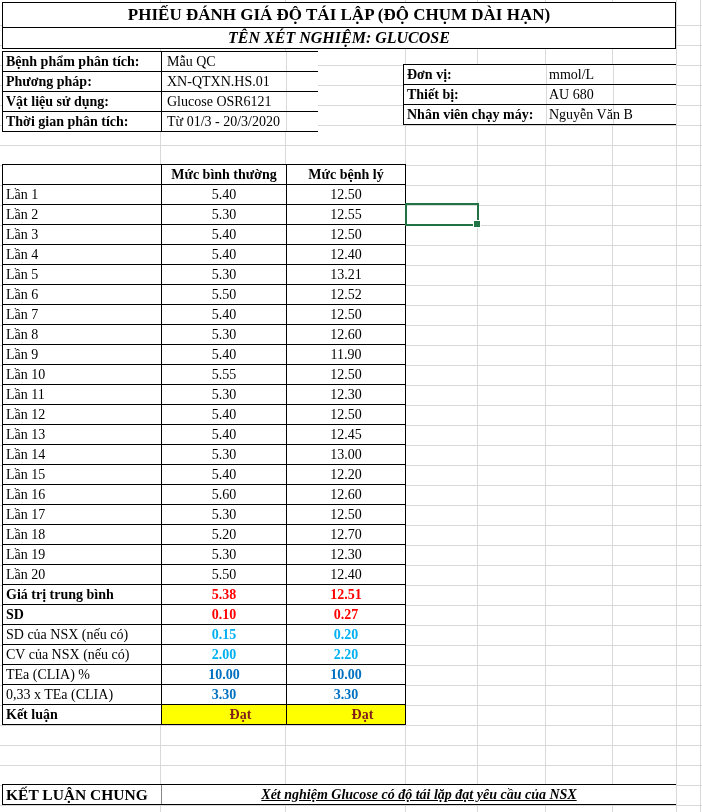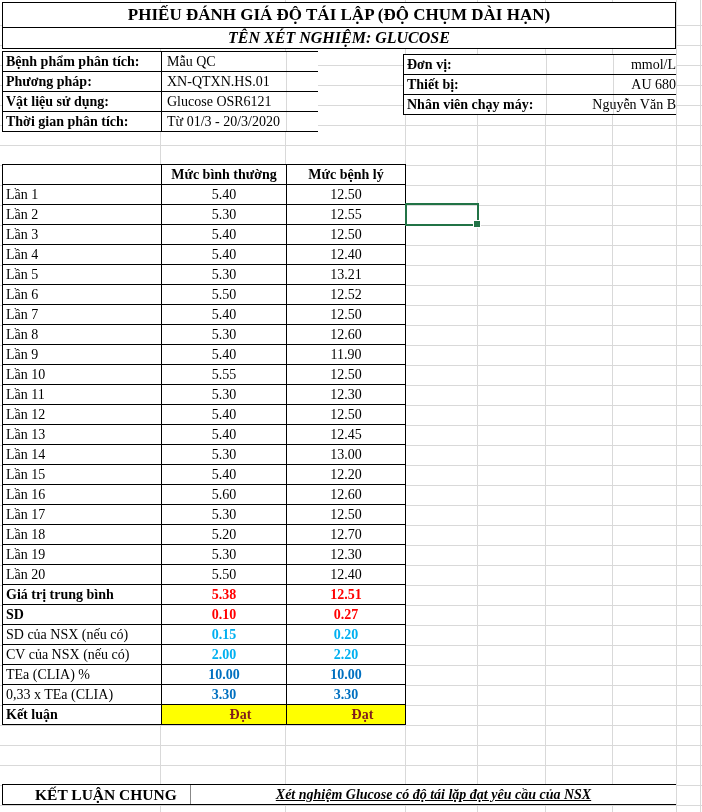--- a/index.html
+++ b/index.html
@@ -16,26 +16,26 @@
   }
   .vline{position:absolute; top:0; bottom:0; width:1px; background:var(--grid);}
 
   
   .title-block{position:absolute; left:2px; top:2px; width:674px; height:47px; background:#fff; border:1px solid #000; box-sizing:border-box;}
   .title1{height:25px; box-sizing:border-box; border-bottom:1px solid #000; text-align:center; font-weight:bold; font-size:17px; line-height:24px; white-space:nowrap;}
   .title2{height:18px; text-align:center; font-weight:bold; font-style:italic; font-size:16px; line-height:19px; white-space:nowrap;}
 
   
   .info-left{position:absolute; left:2px; top:51px; width:316px; background:#fff; border-top:1px solid #000; border-left:1px solid #000; box-sizing:border-box;}
-  .info-right{position:absolute; left:403px; top:54px; width:273px; background:#fff; border-top:1px solid #000; border-left:1px solid #000; box-sizing:border-box;}
+  .info-right{position:absolute; left:403px; top:64px; width:273px; background:#fff; border-top:1px solid #000; border-left:1px solid #000; box-sizing:border-box;}
   .irow{position:relative; z-index:1; height:20px; box-sizing:border-box; border-bottom:1px solid #000; display:flex; line-height:19px; font-size:14px;}
   .il-label{width:159px; box-sizing:border-box; border-right:1px solid #000; font-weight:bold; padding-left:3px; white-space:nowrap;}
   .il-value{flex:1; padding-left:5px; white-space:nowrap;}
   .ir-label{width:142px; font-weight:bold; padding-left:3px; white-space:nowrap;}
-  .ir-value{flex:1; text-align:right; white-space:nowrap;}
+  .ir-value{flex:1; text-align:left; white-space:nowrap;}
   .in-vline{position:absolute; top:0; bottom:0; width:1px; background:var(--grid); z-index:0;}
 
   
   .qc-table{position:absolute; left:2px; top:164px; width:403px; background:#fff; border-left:1px solid #000; border-top:1px solid #000;}
   .trow{height:20px; box-sizing:border-box; border-bottom:1px solid #000; display:flex; line-height:19px; font-size:14px;}
   .c-label{width:159px; box-sizing:border-box; border-right:1px solid #000; padding-left:3px; white-space:nowrap; overflow:hidden;}
   .c-val{box-sizing:border-box; border-right:1px solid #000; text-align:center;}
   .c-normal{width:125px;}
   .c-patho{width:119px;}
   .thead .c-label{border-right:1px solid #000;}
@@ -46,21 +46,21 @@
   .val-cyan{color:var(--cyan);}
   .val-blue{color:var(--blue);}
   .val-result{color:#7f1d1d;padding-left:33px;}
   .hl{background:var(--yellow);}
 
   
   .selection{position:absolute; left:405px; top:203px; width:74px; height:23px; box-sizing:border-box; border:2px solid var(--green); z-index:3;}
   .fill-handle{position:absolute; right:-4px; bottom:-4px; width:6px; height:6px; background:var(--green); border:1px solid #fff;}
 
   
-  .conclusion{position:absolute; left:2px; top:784px; width:674px; height:21px; box-sizing:border-box; background:#fff; border-top:1px solid #000; border-bottom:1px solid #000; border-left:1px solid #000; display:flex; line-height:19px;padding-left:29px;}
+  .conclusion{position:absolute; left:2px; top:784px; width:674px; height:21px; box-sizing:border-box; background:#fff; border-top:1px solid #000; border-bottom:1px solid #000; border-left:1px solid #000; display:flex; line-height:19px;}
   .concl-label{width:159px; box-sizing:border-box; border-right:1px solid #888; font-weight:bold; font-size:15.5px; padding-left:3px; white-space:nowrap;}
   .concl-text{flex:1; text-align:center; font-weight:bold; font-style:italic; font-size:14px; white-space:nowrap;text-decoration:underline;}
 </style>
 </head>
 <body>
 
 <div class="sheet">
 
   <div class="hgrid"></div>
   <div class="vline" style="left:160px"></div>

